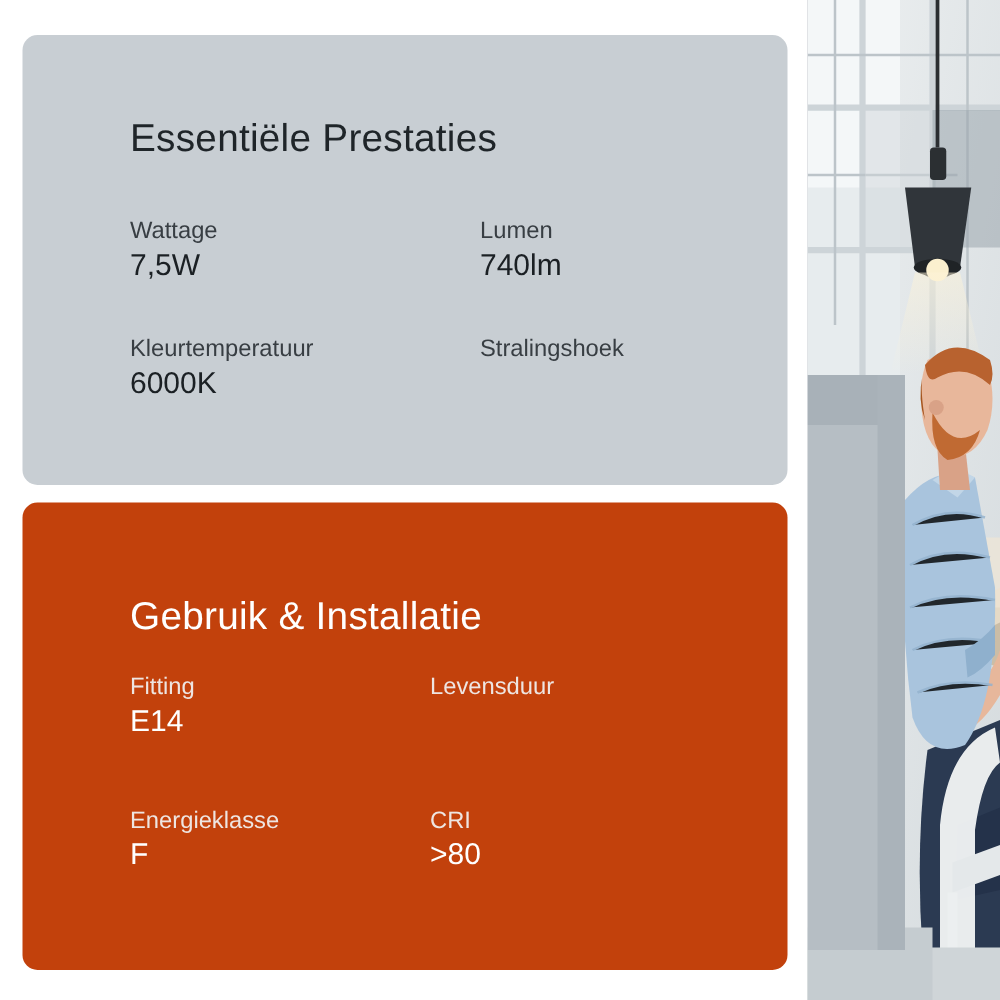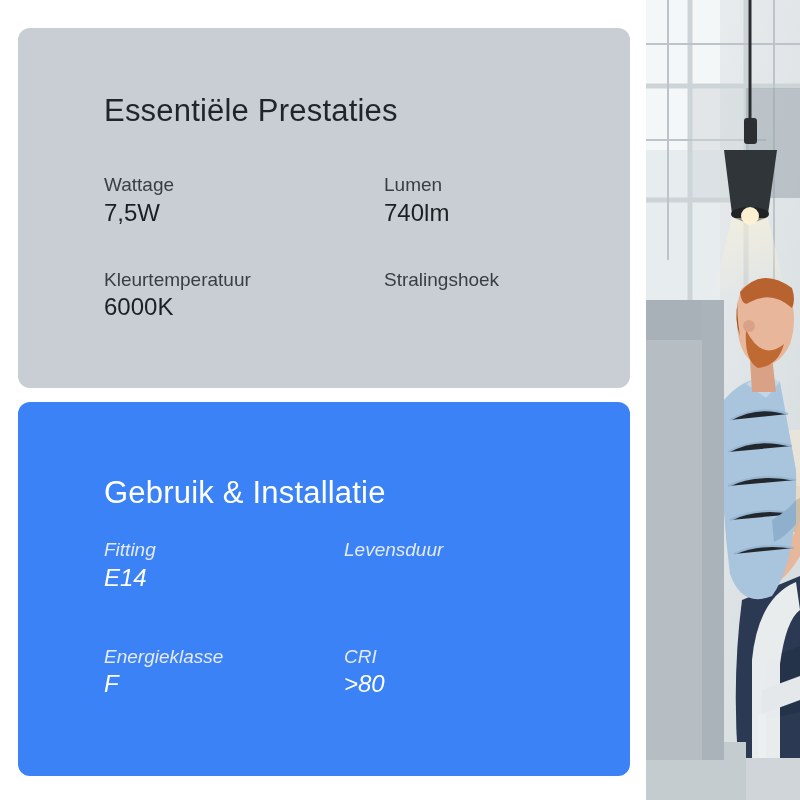--- a/index.html
+++ b/index.html
@@ -38,21 +38,21 @@
     overflow: hidden;
   }
 
   .card-light {
     background: #c8ced3;
     height: 360px;
     color: #20262b;
   }
 
   .card-dark {
-    background: #3b82f6;
+    background: #c2410c;
     height: 374px;
     color: #ffffff;
   }
 
   .card-title {
     font-size: 31px;
     font-weight: 400;
     letter-spacing: 0.2px;
     line-height: 1.1;
   }
@@ -74,21 +74,21 @@
   .spec-grid {
     position: absolute;
     left: 86px;
     display: grid;
     grid-template-columns: 240px 1fr;
     row-gap: 52px;
     column-gap: 0;
   }
 
   .card-light .spec-grid { top: 145px; width: 480px; gap: 40px; }
-  .card-dark  .spec-grid { top: 540px; width: 480px; font-style: italic; }
+  .card-dark  .spec-grid { top: 540px; width: 480px; }
 
   
   .card-dark .spec-grid { top: 136px; }
 
   .spec-label {
     font-size: 19px;
     font-weight: 400;
     line-height: 1.25;
     opacity: 0.92;
   }

